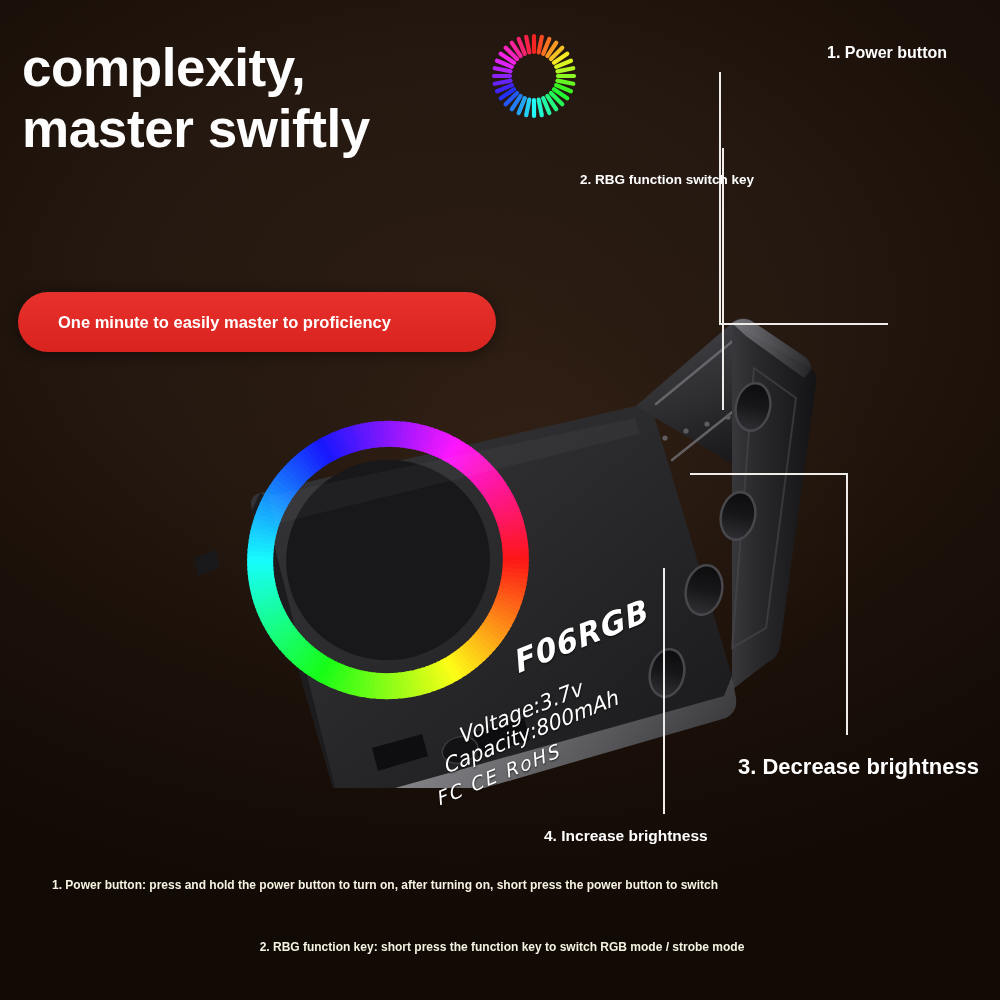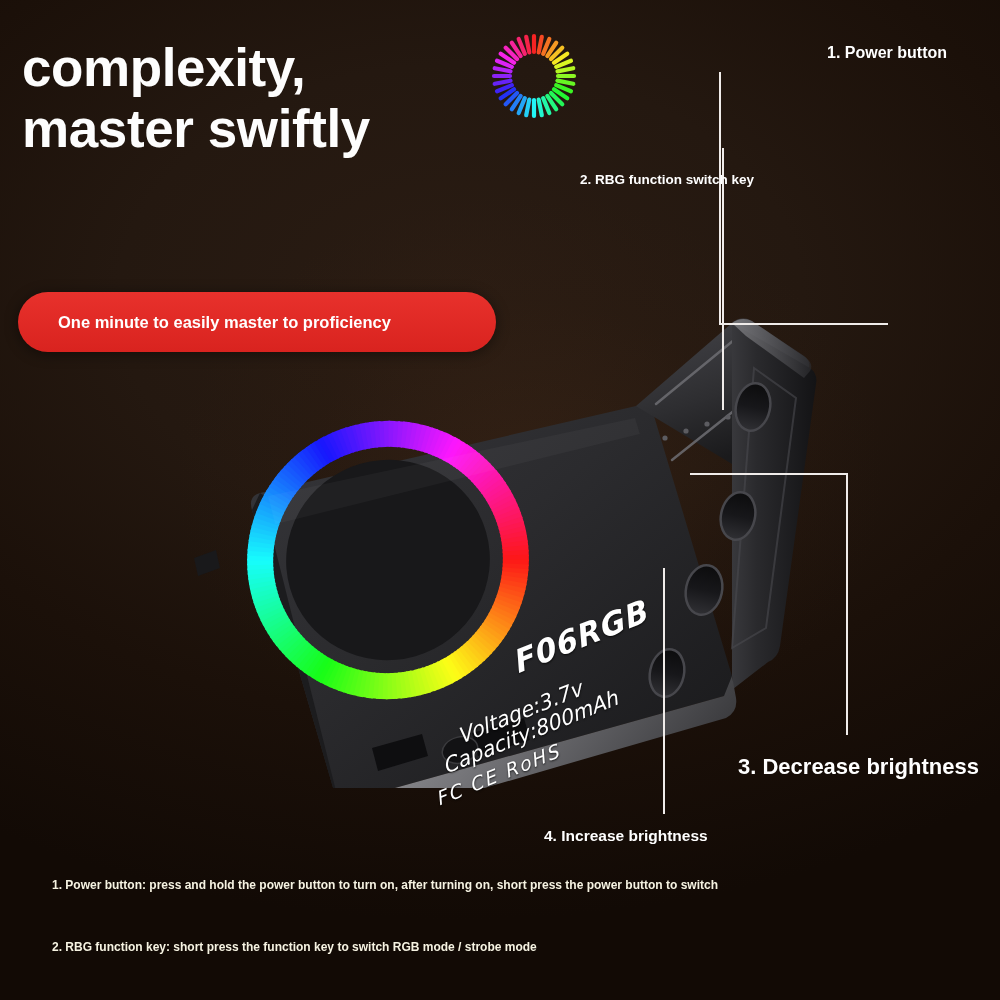--- a/index.html
+++ b/index.html
@@ -137,21 +137,21 @@
   
   .instructions {
     position:absolute; left:0; top:876px;
     width:1000px;
     z-index:30;
     color:#f6f3e2;
   }
   .instr-block { font-size:12px; font-weight:bold; line-height:1.55; }
   #instr1 { position:absolute; left:52px; top:0;  width:900px; }
   #instr1 .l2 { display:block; padding-left:24px; }
-  #instr2 { position:absolute; left:52px; top:62px; width:900px; }
+  #instr2 { position:absolute; left:52px; top:62px; width:900px;text-align:center; }
 </style>
 </head>
 <body>
 
 <div id="stage">
 
   <div class="headline">
     <span>complexity,</span>
     <span>master swiftly</span>
   </div>

